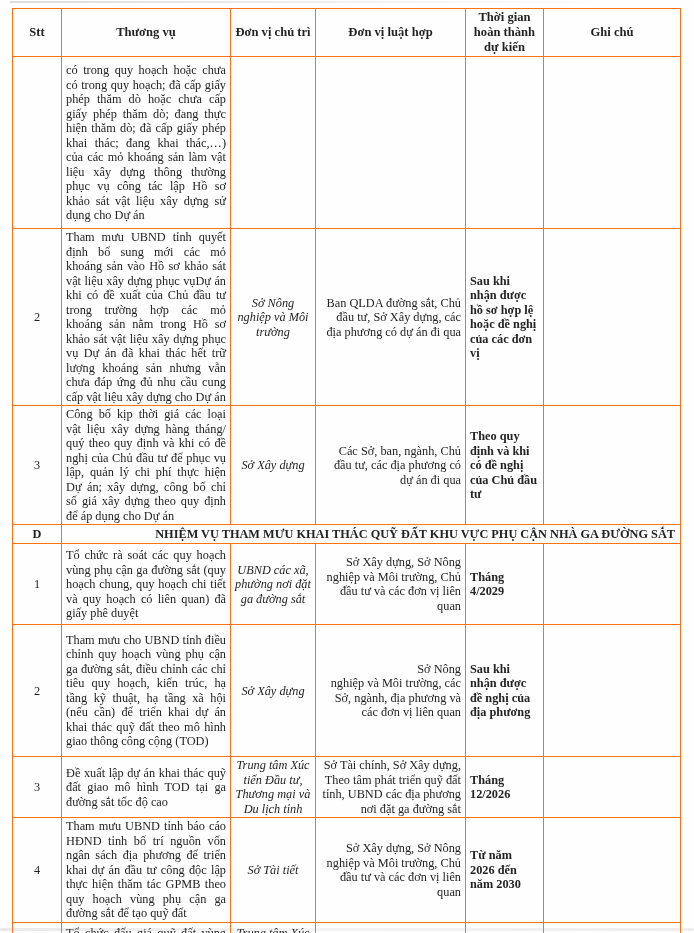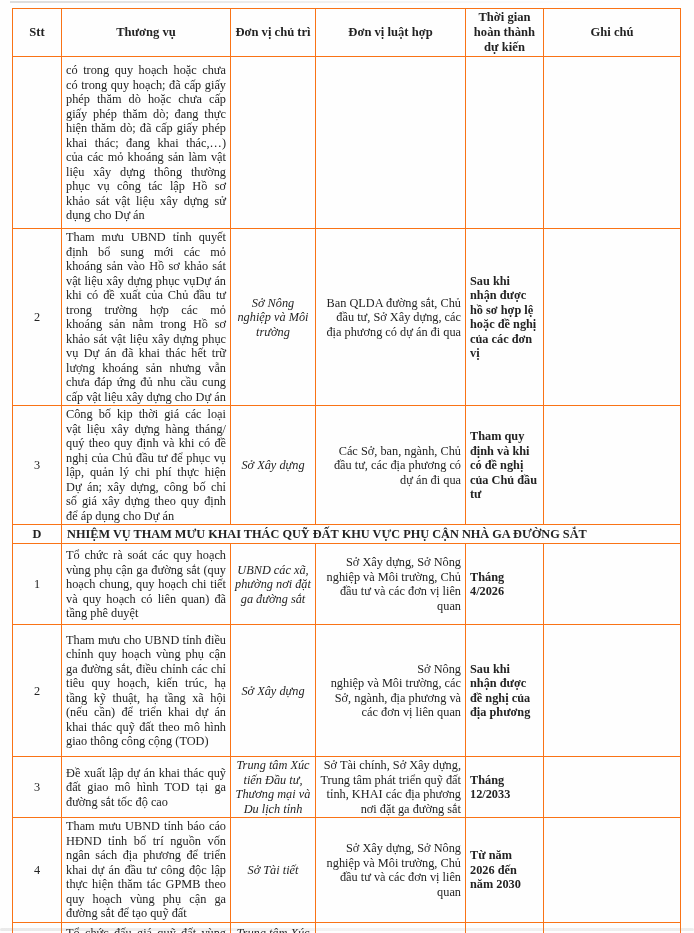--- a/index.html
+++ b/index.html
@@ -55,21 +55,21 @@
     padding: 2px 3px;
   }
   td.stt   { text-align: center; }
   td.task  { text-align: justify; text-justify: inter-word; padding: 2px 5px; margin-left: 24px; }
   td.lead  { text-align: center; font-style: italic; }
   td.coord { text-align: right; white-space: pre-line; }
   td.time  { text-align: left; font-weight: bold; }
   td.note  { text-align: center; }
   tr.section td {
     font-weight: bold;
-    text-align: left;
+    text-align: right;
     padding: 1px 5px;
   }
   tr.section td.stt { text-align: center; }
   
   tr.hdr { height: 38px; }
   tr.r0  { height: 172px; }
   tr.r1  { height: 154px; }
   tr.r2  { height: 105px; }
   tr.sec { height: 19px; }
   tr.d0  { height: 81px; }
@@ -120,54 +120,54 @@
       <td class="coord">Ban QLDA đường sắt, Chủ đầu tư, Sở Xây dựng, các địa phương có dự án đi qua</td>
       <td class="time">Sau khi nhận được hồ sơ hợp lệ hoặc đề nghị của các đơn vị</td>
       <td class="note"></td>
     </tr>
 
     <tr class="r2">
       <td class="stt">3</td>
       <td class="task">Công bố kịp thời giá các loại vật liệu xây dựng hàng tháng/ quý theo quy định và khi có đề nghị của Chủ đầu tư để phục vụ lập, quản lý chi phí thực hiện Dự án; xây dựng, công bố chỉ số giá xây dựng theo quy định để áp dụng cho Dự án</td>
       <td class="lead">Sở Xây dựng</td>
       <td class="coord">Các Sở, ban, ngành, Chủ đầu tư, các địa phương có dự án đi qua</td>
-      <td class="time">Tham quy định và khi có đề nghị của Chủ đầu tư</td>
+      <td class="time">Theo quy định và khi có đề nghị của Chủ đầu tư</td>
       <td class="note"></td>
     </tr>
 
     <tr class="sec section">
       <td class="stt">D</td>
       <td colspan="5">NHIỆM VỤ THAM MƯU KHAI THÁC QUỸ ĐẤT KHU VỰC PHỤ CẬN NHÀ GA ĐƯỜNG SẮT</td>
     </tr>
 
     <tr class="d0">
       <td class="stt">1</td>
-      <td class="task">Tổ chức rà soát các quy hoạch vùng phụ cận ga đường sắt (quy hoạch chung, quy hoạch chi tiết và quy hoạch có liên quan) đã tầng phê duyệt</td>
+      <td class="task">Tổ chức rà soát các quy hoạch vùng phụ cận ga đường sắt (quy hoạch chung, quy hoạch chi tiết và quy hoạch có liên quan) đã giấy phê duyệt</td>
       <td class="lead">UBND các xã, phường nơi đặt ga đường sắt</td>
       <td class="coord">Sở Xây dựng, Sở Nông nghiệp và Môi trường, Chủ đầu tư và các đơn vị liên quan</td>
-      <td class="time">Tháng 4/2026</td>
+      <td class="time">Tháng 4/2029</td>
       <td class="note"></td>
     </tr>
 
     <tr class="d1">
       <td class="stt">2</td>
       <td class="task">Tham mưu cho UBND tỉnh điều chỉnh quy hoạch vùng phụ cận ga đường sắt, điều chỉnh các chỉ tiêu quy hoạch, kiến trúc, hạ tầng kỹ thuật, hạ tầng xã hội (nếu cần) để triển khai dự án khai thác quỹ đất theo mô hình giao thông công cộng (TOD)</td>
       <td class="lead">Sở Xây dựng</td>
       <td class="coord">Sở Nông
 nghiệp và Môi trường, các Sở, ngành, địa phương và các đơn vị liên quan</td>
       <td class="time">Sau khi nhận được đề nghị của địa phương</td>
       <td class="note"></td>
     </tr>
 
     <tr class="d2">
       <td class="stt">3</td>
       <td class="task">Đề xuất lập dự án khai thác quỹ đất giao mô hình TOD tại ga đường sắt tốc độ cao</td>
       <td class="lead">Trung tâm Xúc tiến Đầu tư, Thương mại và Du lịch tỉnh</td>
-      <td class="coord">Sở Tài chính, Sở Xây dựng, Trung tâm phát triển quỹ đất tỉnh, KHAI các địa phương nơi đặt ga đường sắt</td>
-      <td class="time">Tháng 12/2033</td>
+      <td class="coord">Sở Tài chính, Sở Xây dựng, Theo tâm phát triển quỹ đất tỉnh, UBND các địa phương nơi đặt ga đường sắt</td>
+      <td class="time">Tháng 12/2026</td>
       <td class="note"></td>
     </tr>
 
     <tr class="d3">
       <td class="stt">4</td>
       <td class="task">Tham mưu UBND tỉnh báo cáo HĐND tỉnh bố trí nguồn vốn ngân sách địa phương để triển khai dự án đầu tư công độc lập thực hiện thăm tác GPMB theo quy hoạch vùng phụ cận ga đường sắt để tạo quỹ đất</td>
       <td class="lead">Sở Tài tiết</td>
       <td class="coord">Sở Xây dựng, Sở Nông nghiệp và Môi trường, Chủ đầu tư và các đơn vị liên quan</td>
       <td class="time">Từ năm 2026 đến năm 2030</td>
       <td class="note"></td>

